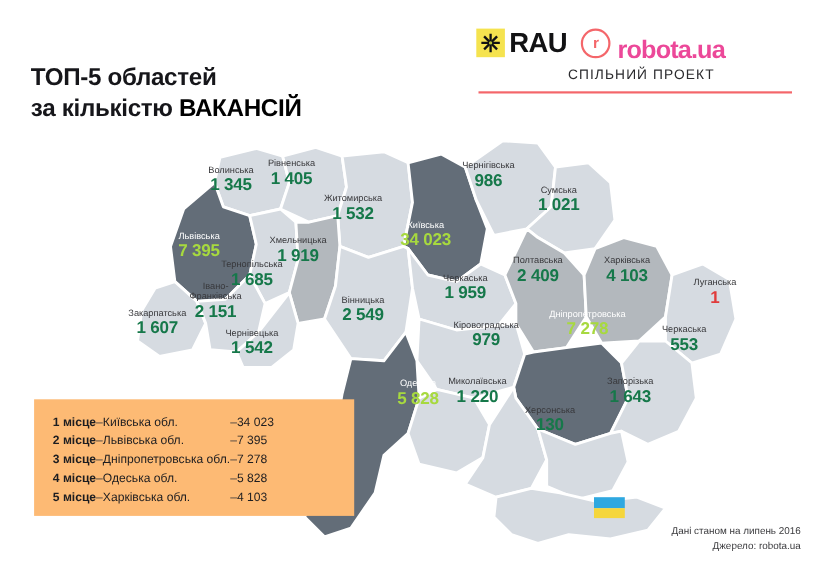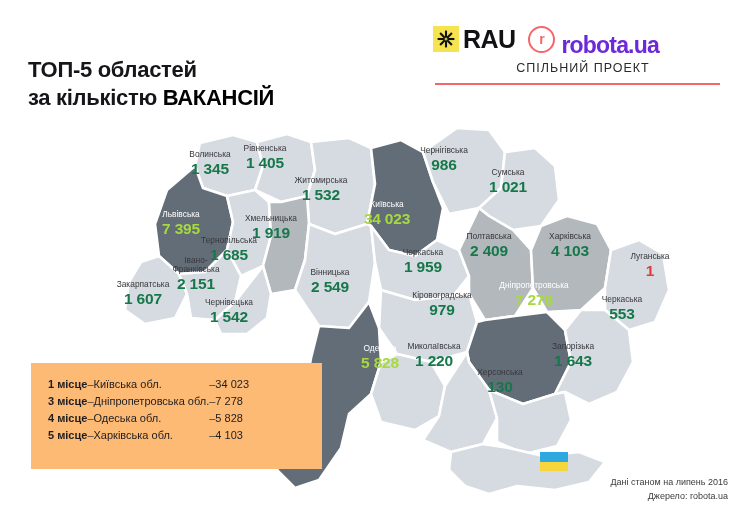--- a/index.html
+++ b/index.html
@@ -27,21 +27,21 @@
     display:flex;align-items:center;justify-content:center;
   }
   .rau-word{font-size:25px;font-weight:bold;color:#121214;letter-spacing:-0.6px;}
   .rua{display:flex;align-items:center;gap:6px;}
   .rua-mark{
     width:23px;height:23px;border-radius:50%;
     border:2.4px solid #f4666a;
     display:flex;align-items:center;justify-content:center;
   }
   .rua-r{font-size:14px;font-weight:bold;color:#f4666a;line-height:1;margin-top:-1px;}
-  .rua-word{font-size:23px;font-weight:bold;color:#6d28d9;letter-spacing:-0.8px;margin-top:12px;}
+  .rua-word{font-size:23px;font-weight:bold;color:#ec4899;letter-spacing:-0.8px;margin-top:12px;}
   .joint{
     text-align:center;font-size:12.5px;letter-spacing:1.0px;
     color:#2b2b2e;margin-top:5px;padding-left:16px;
   }
   .rule{height:1.6px;background:#f4666a;margin-top:8px;width:285px;margin-left:10px;}
 
   
   .map{position:absolute;left:0;top:104px;width:698px;height:396px;padding-left:19px;}
   .map svg{display:block;width:750px;height:396px;}
 
@@ -290,20 +290,27 @@
     <table>
       <tbody>
         <tr>
           <td class="lg-place">1 місце</td>
           <td class="lg-dash">–</td>
           <td class="lg-name">Київська обл.</td>
           <td class="lg-dash2">–</td>
           <td class="lg-val">34 023</td>
         </tr>
         <tr>
+          <td class="lg-place">2 місце</td>
+          <td class="lg-dash">–</td>
+          <td class="lg-name">Львівська обл.</td>
+          <td class="lg-dash2">–</td>
+          <td class="lg-val">7 395</td>
+        </tr>
+        <tr>
           <td class="lg-place">3 місце</td>
           <td class="lg-dash">–</td>
           <td class="lg-name">Дніпропетровська обл.</td>
           <td class="lg-dash2">–</td>
           <td class="lg-val">7 278</td>
         </tr>
         <tr>
           <td class="lg-place">4 місце</td>
           <td class="lg-dash">–</td>
           <td class="lg-name">Одеська обл.</td>

